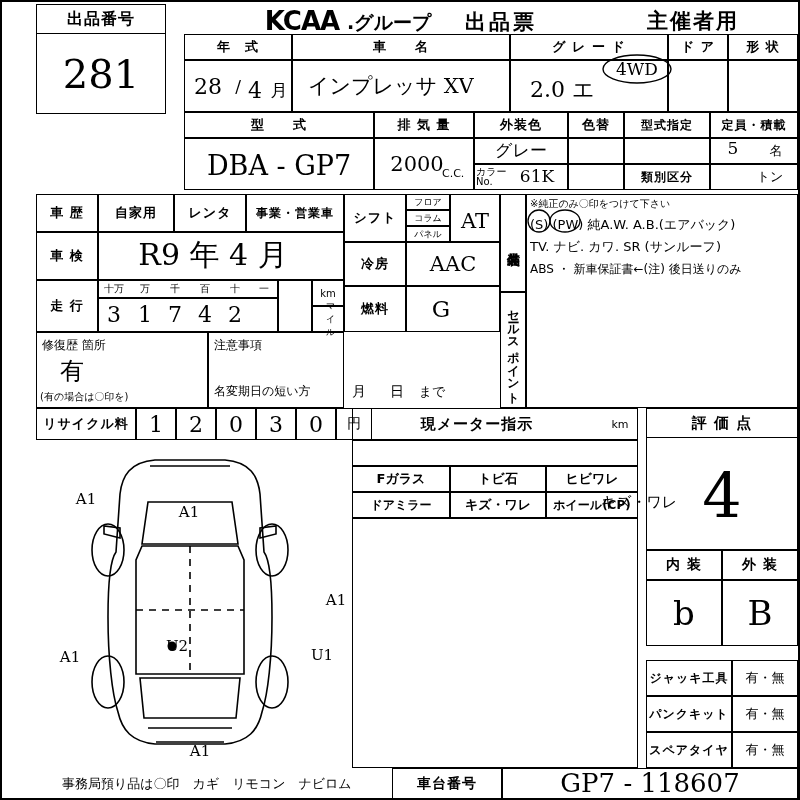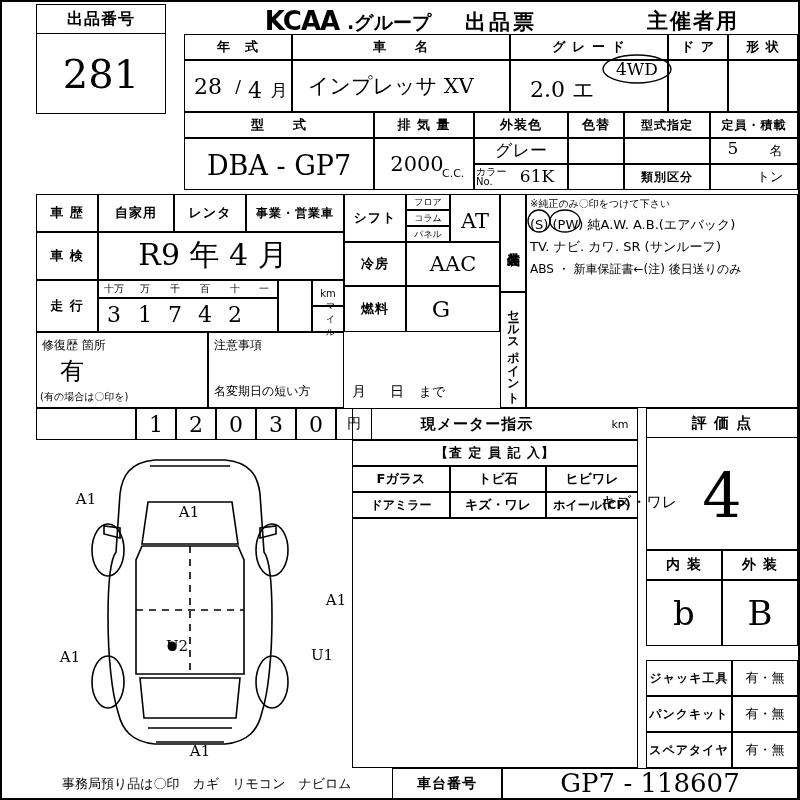--- a/index.html
+++ b/index.html
@@ -200,20 +200,21 @@
   <div class="txt lft" style="left:528px;top:194px;width:268px;height:16px;font-size:10px;">※純正のみ〇印をつけて下さい</div>
   <div class="txt lft" style="left:528px;top:212px;width:268px;height:22px;font-size:13px;">(S) (PW) 純A.W. A.B.(エアバック)</div>
   <div class="txt lft" style="left:528px;top:234px;width:268px;height:22px;font-size:13px;">TV. ナビ. カワ. SR (サンルーフ)</div>
   <div class="txt lft" style="left:528px;top:256px;width:268px;height:22px;font-size:12px;">ABS ・ 新車保証書←(注) 後日送りのみ</div>
   <svg style="position:absolute;left:524px;top:206px;" width="56" height="26">
     <ellipse cx="13" cy="13" rx="11" ry="11" fill="none" stroke="#000" stroke-width="1.3"></ellipse>
     <ellipse cx="39" cy="13" rx="15" ry="11" fill="none" stroke="#000" stroke-width="1.3"></ellipse>
   </svg>
 
   <div class="bx" style="left:34px;top:406px;width:100px;height:32px;"></div>
+  <div class="lbl" style="left:34px;top:406px;width:100px;height:32px;font-size:13px;">リサイクル料</div>
   <div class="bx" style="left:134px;top:406px;width:40px;height:32px;"></div>
   <div class="hand" style="left:134px;top:406px;width:40px;height:32px;">1</div>
   <div class="bx" style="left:174px;top:406px;width:40px;height:32px;"></div>
   <div class="hand" style="left:174px;top:406px;width:40px;height:32px;">2</div>
   <div class="bx" style="left:214px;top:406px;width:40px;height:32px;"></div>
   <div class="hand" style="left:214px;top:406px;width:40px;height:32px;">0</div>
   <div class="bx" style="left:254px;top:406px;width:40px;height:32px;"></div>
   <div class="hand" style="left:254px;top:406px;width:40px;height:32px;">3</div>
   <div class="bx" style="left:294px;top:406px;width:40px;height:32px;"></div>
   <div class="hand" style="left:294px;top:406px;width:40px;height:32px;">0</div>
@@ -256,21 +257,20 @@
   <div class="hand xs" style="left:163px;top:634px;width:24px;height:20px;font-size:15px;">U2</div>
   <div class="hand xs" style="left:308px;top:643px;width:24px;height:20px;font-size:15px;">U1</div>
   <div class="hand xs" style="left:186px;top:739px;width:24px;height:20px;font-size:15px;">A1</div>
 
   <div class="bx" style="left:350px;top:406px;width:286px;height:360px;"></div>
   <div class="bx" style="left:350px;top:406px;width:286px;height:32px;"></div>
   <div class="lbl" style="left:350px;top:406px;width:250px;height:32px;font-size:15px;">現メーター指示</div>
   <div class="txt ctr" style="left:600px;top:406px;width:36px;height:32px;font-size:11px;">km</div>
 
   <div class="bx" style="left:350px;top:438px;width:286px;height:26px;"></div>
-  <div class="lbl" style="left:350px;top:438px;width:286px;height:26px;font-size:13px;">【査 定 員 記 入】</div>
 
   <div class="bx" style="left:350px;top:464px;width:98px;height:26px;"></div>
   <div class="txt ctr" style="left:350px;top:464px;width:98px;height:26px;font-size:13px;font-weight:bold;">Fガラス</div>
   <div class="bx" style="left:448px;top:464px;width:96px;height:26px;"></div>
   <div class="txt ctr" style="left:448px;top:464px;width:96px;height:26px;font-size:13px;font-weight:bold;">トビ石</div>
   <div class="bx" style="left:544px;top:464px;width:92px;height:26px;"></div>
   <div class="txt ctr" style="left:544px;top:464px;width:92px;height:26px;font-size:13px;font-weight:bold;">ヒビワレ</div>
 
   <div class="bx" style="left:350px;top:490px;width:98px;height:26px;"></div>
   <div class="txt ctr" style="left:350px;top:490px;width:98px;height:26px;font-size:12px;font-weight:bold;">ドアミラー</div>

